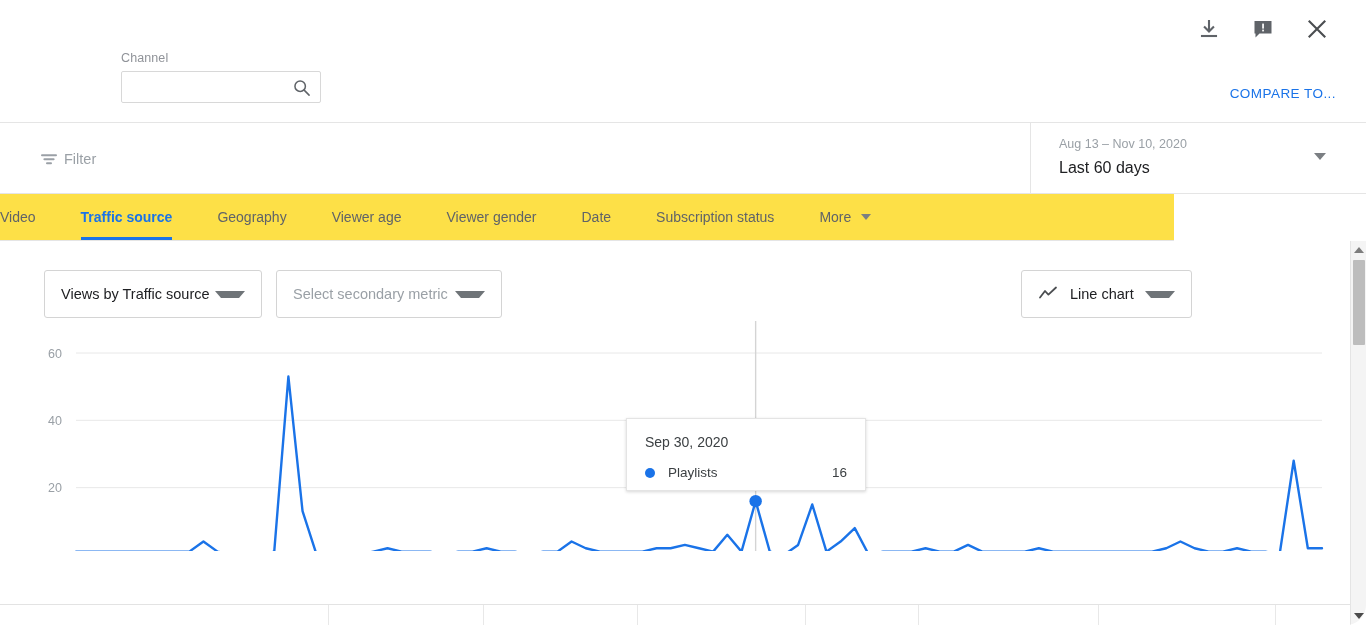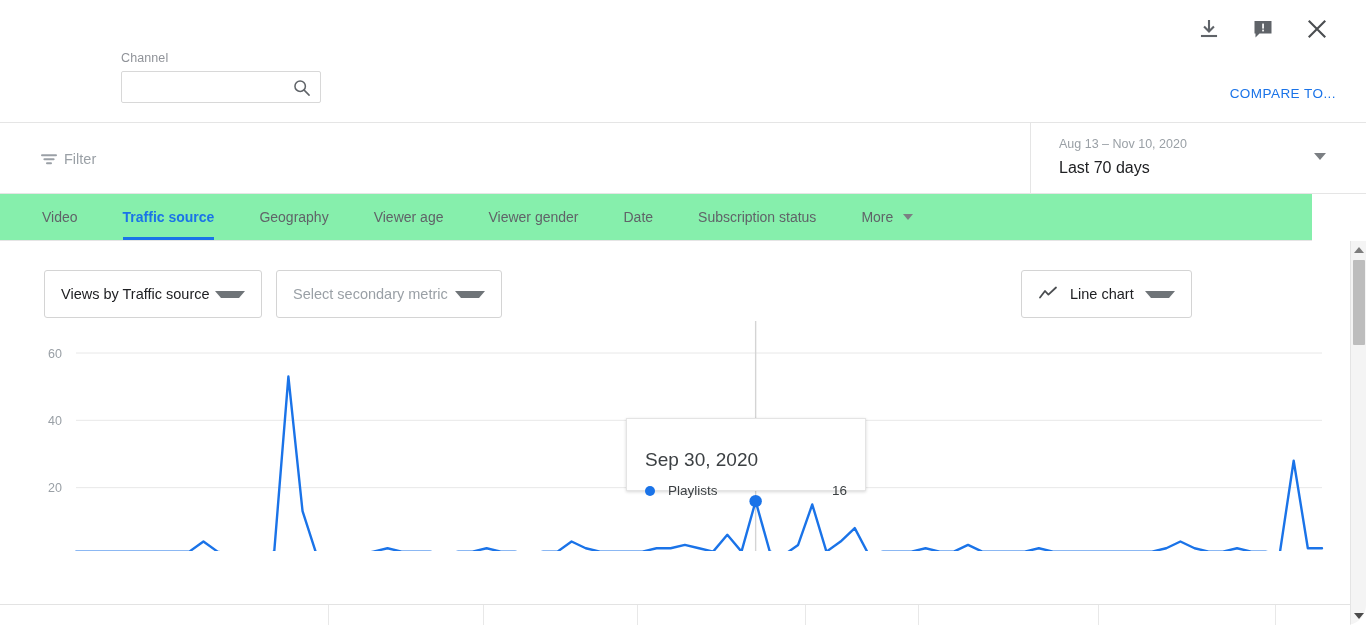--- a/index.html
+++ b/index.html
@@ -136,26 +136,25 @@
     width: 0; height: 0;
     border-left: 6px solid transparent;
     border-right: 6px solid transparent;
     border-top: 7px solid #7b7f83;
   }
 
   
   .tabsrow {
     position: absolute;
     left: 0; top: 194px;
-    width: 1312px; height: 47px;
+    width: 1174px; height: 47px;
     border-bottom: 1px solid #e5e5e5;
-    background: #86efac;
+    background: #fde047;
     display: flex;
     align-items: flex-start;
-    padding-left: 42px;
   }
   .tab {
     position: relative;
     height: 46px;
     display: flex; align-items: center;
     font-size: 14px;
     color: #606368;
     cursor: pointer;
     margin-right: 45px;
     white-space: nowrap;
@@ -231,21 +230,21 @@
   .tooltip {
     position: absolute;
     left: 626px; top: 418px;
     width: 240px; height: 73px;
     background: #fff;
     border: 1px solid #e4e4e4;
     box-shadow: 0 1px 3px rgba(0,0,0,.16);
     padding: 14px 18px 0 18px;
     z-index: 40;
   }
-  .tt-date { font-size: 19px; color: #3c4043; line-height: 18px; margin-top: 18px; }
+  .tt-date { font-size: 14px; color: #3c4043; line-height: 18px; }
   .tt-row {
     display: flex; align-items: center;
     margin-top: 14px;
   }
   .tt-dot {
     width: 10px; height: 10px;
     border-radius: 50%;
     background: #1a73e8;
     margin-right: 13px;
     flex: none;
@@ -345,21 +344,21 @@
           <rect x="3" y="6.3" width="16" height="2" rx="1" fill="#9aa0a6"></rect>
           <rect x="5.4" y="10.3" width="11.2" height="2" rx="1" fill="#9aa0a6"></rect>
           <rect x="8" y="14.3" width="6" height="2" rx="1" fill="#9aa0a6"></rect>
         </svg>
       </span>
       <span class="filter-text">Filter</span>
     </div>
 
     <div class="daterange">
       <div class="dr-range">Aug 13 – Nov 10, 2020</div>
-      <div class="dr-preset">Last 70 days</div>
+      <div class="dr-preset">Last 60 days</div>
       <div class="dr-caret"></div>
     </div>
   </div>
 
   <div class="tabsrow">
     <div class="tab">
         <span>Video</span>
       </div>
     <div class="tab active">
         <span>Traffic source</span>

